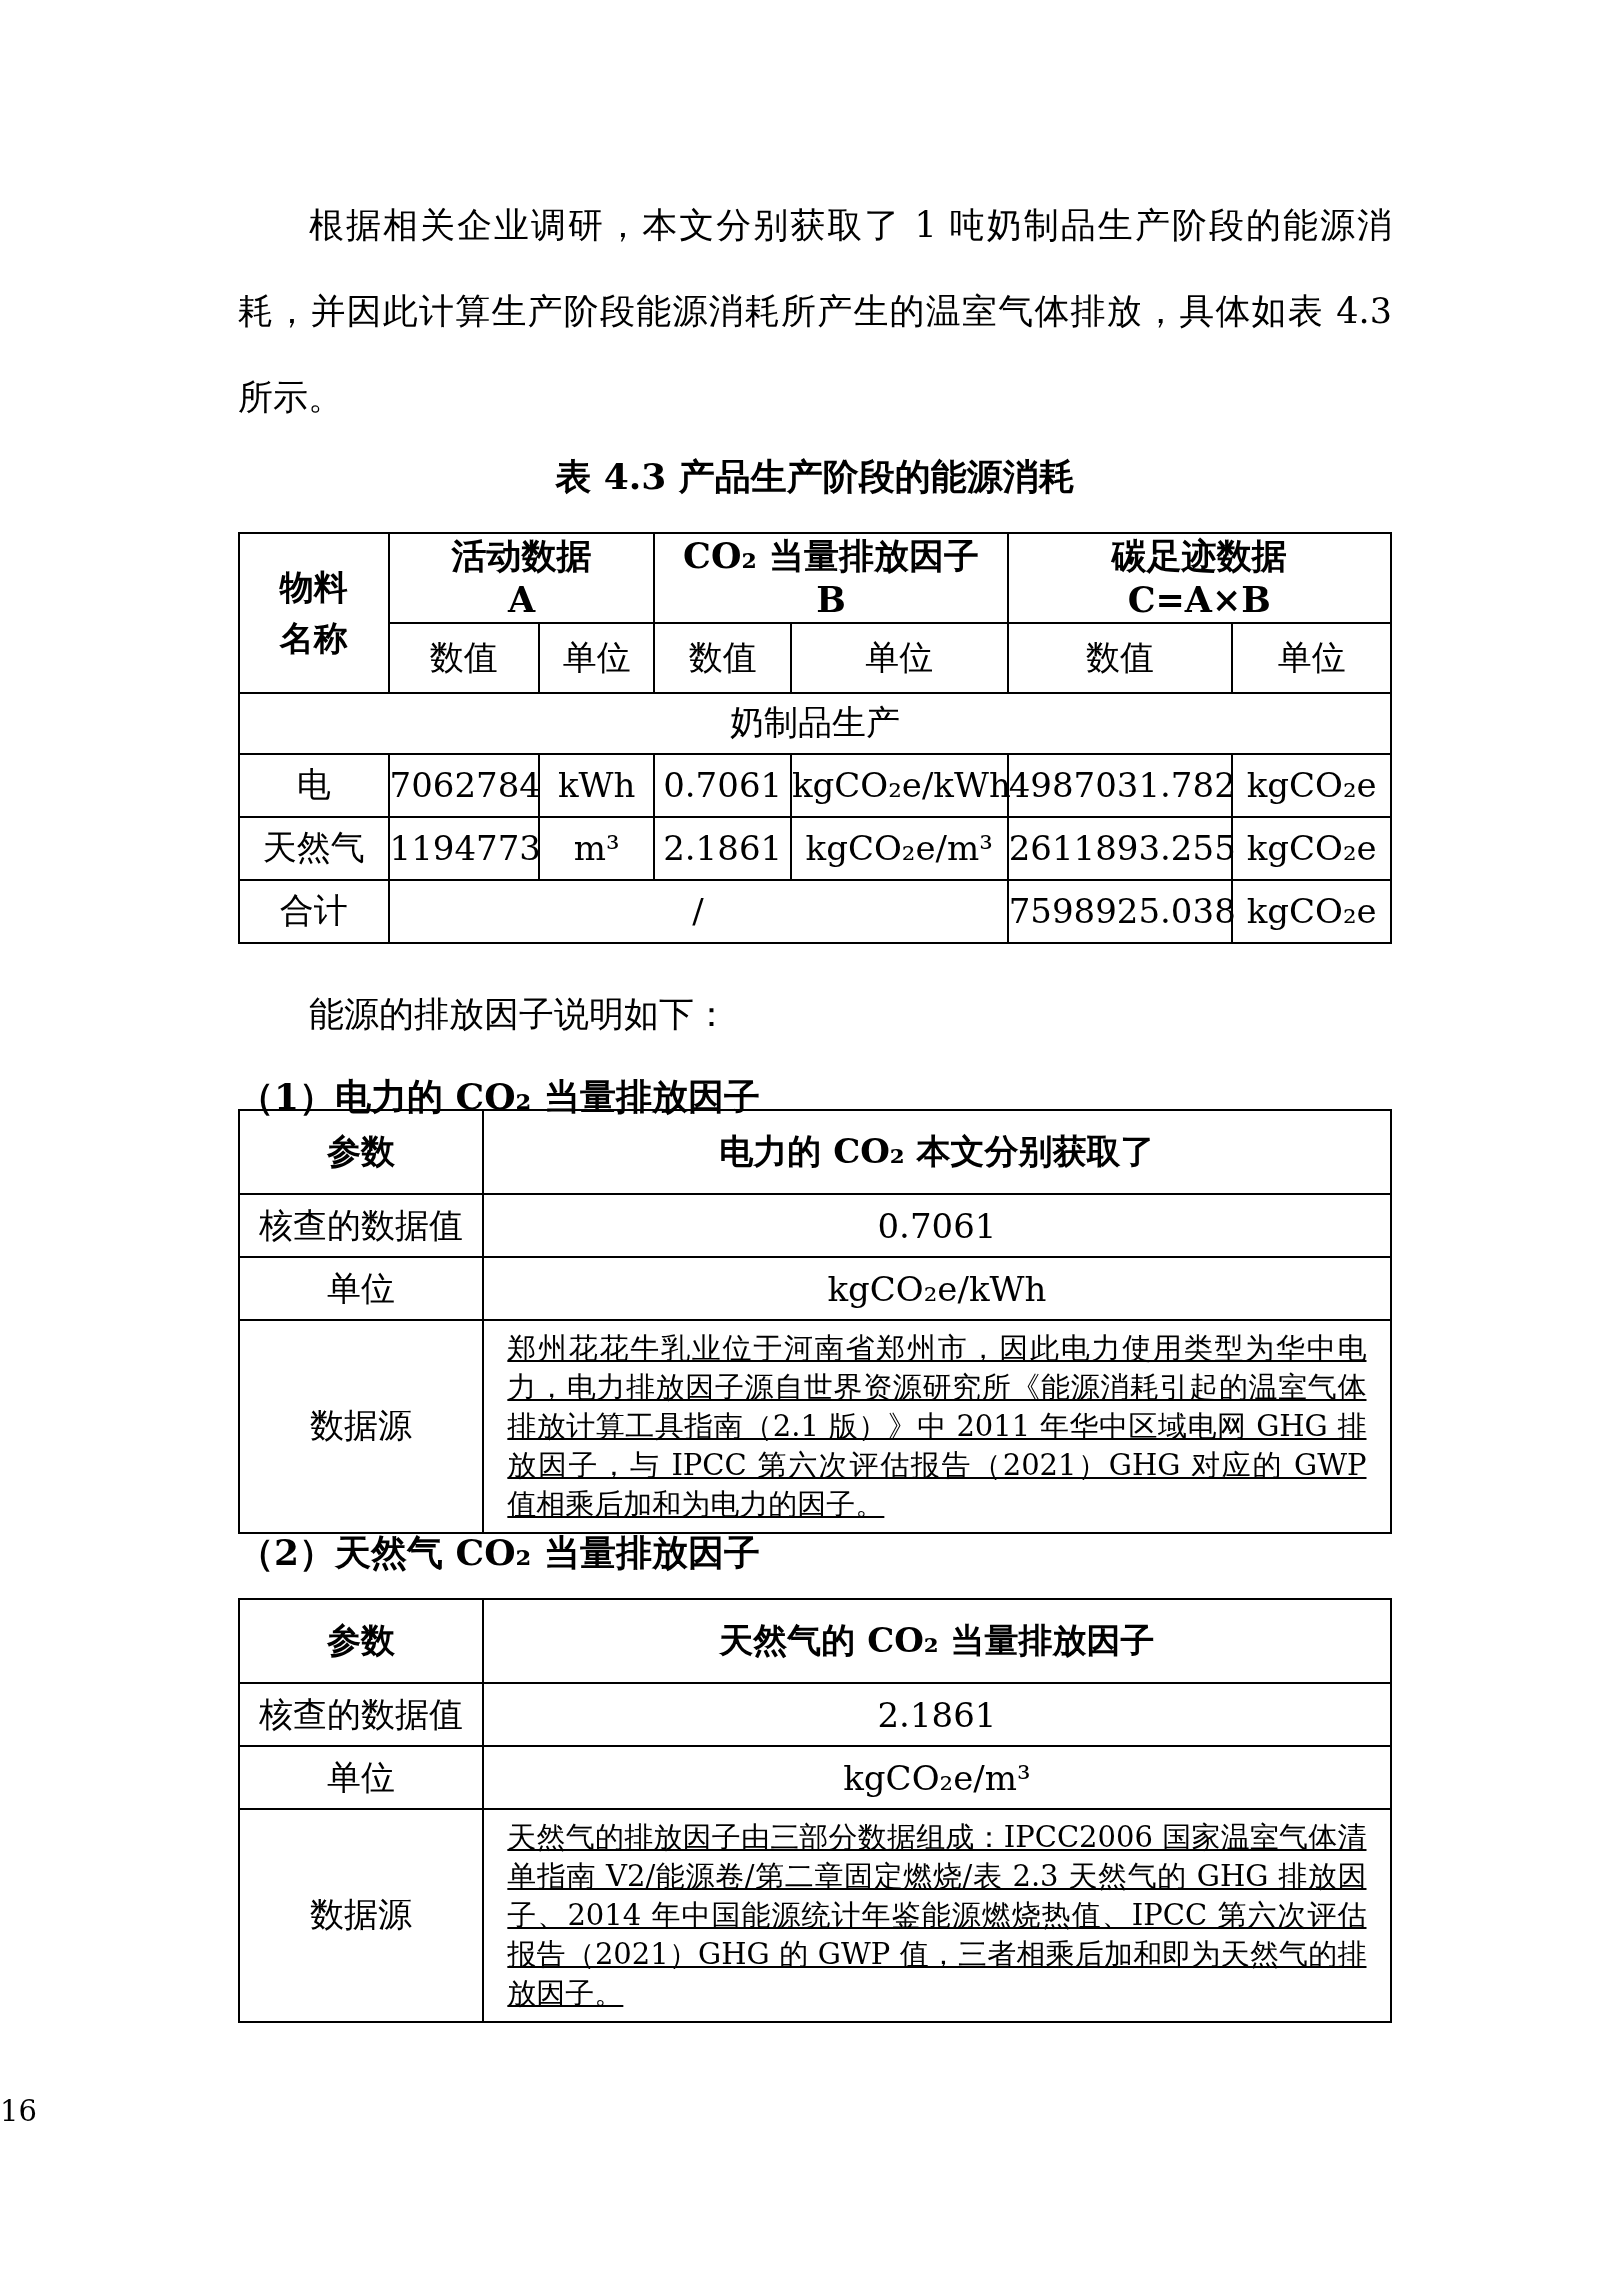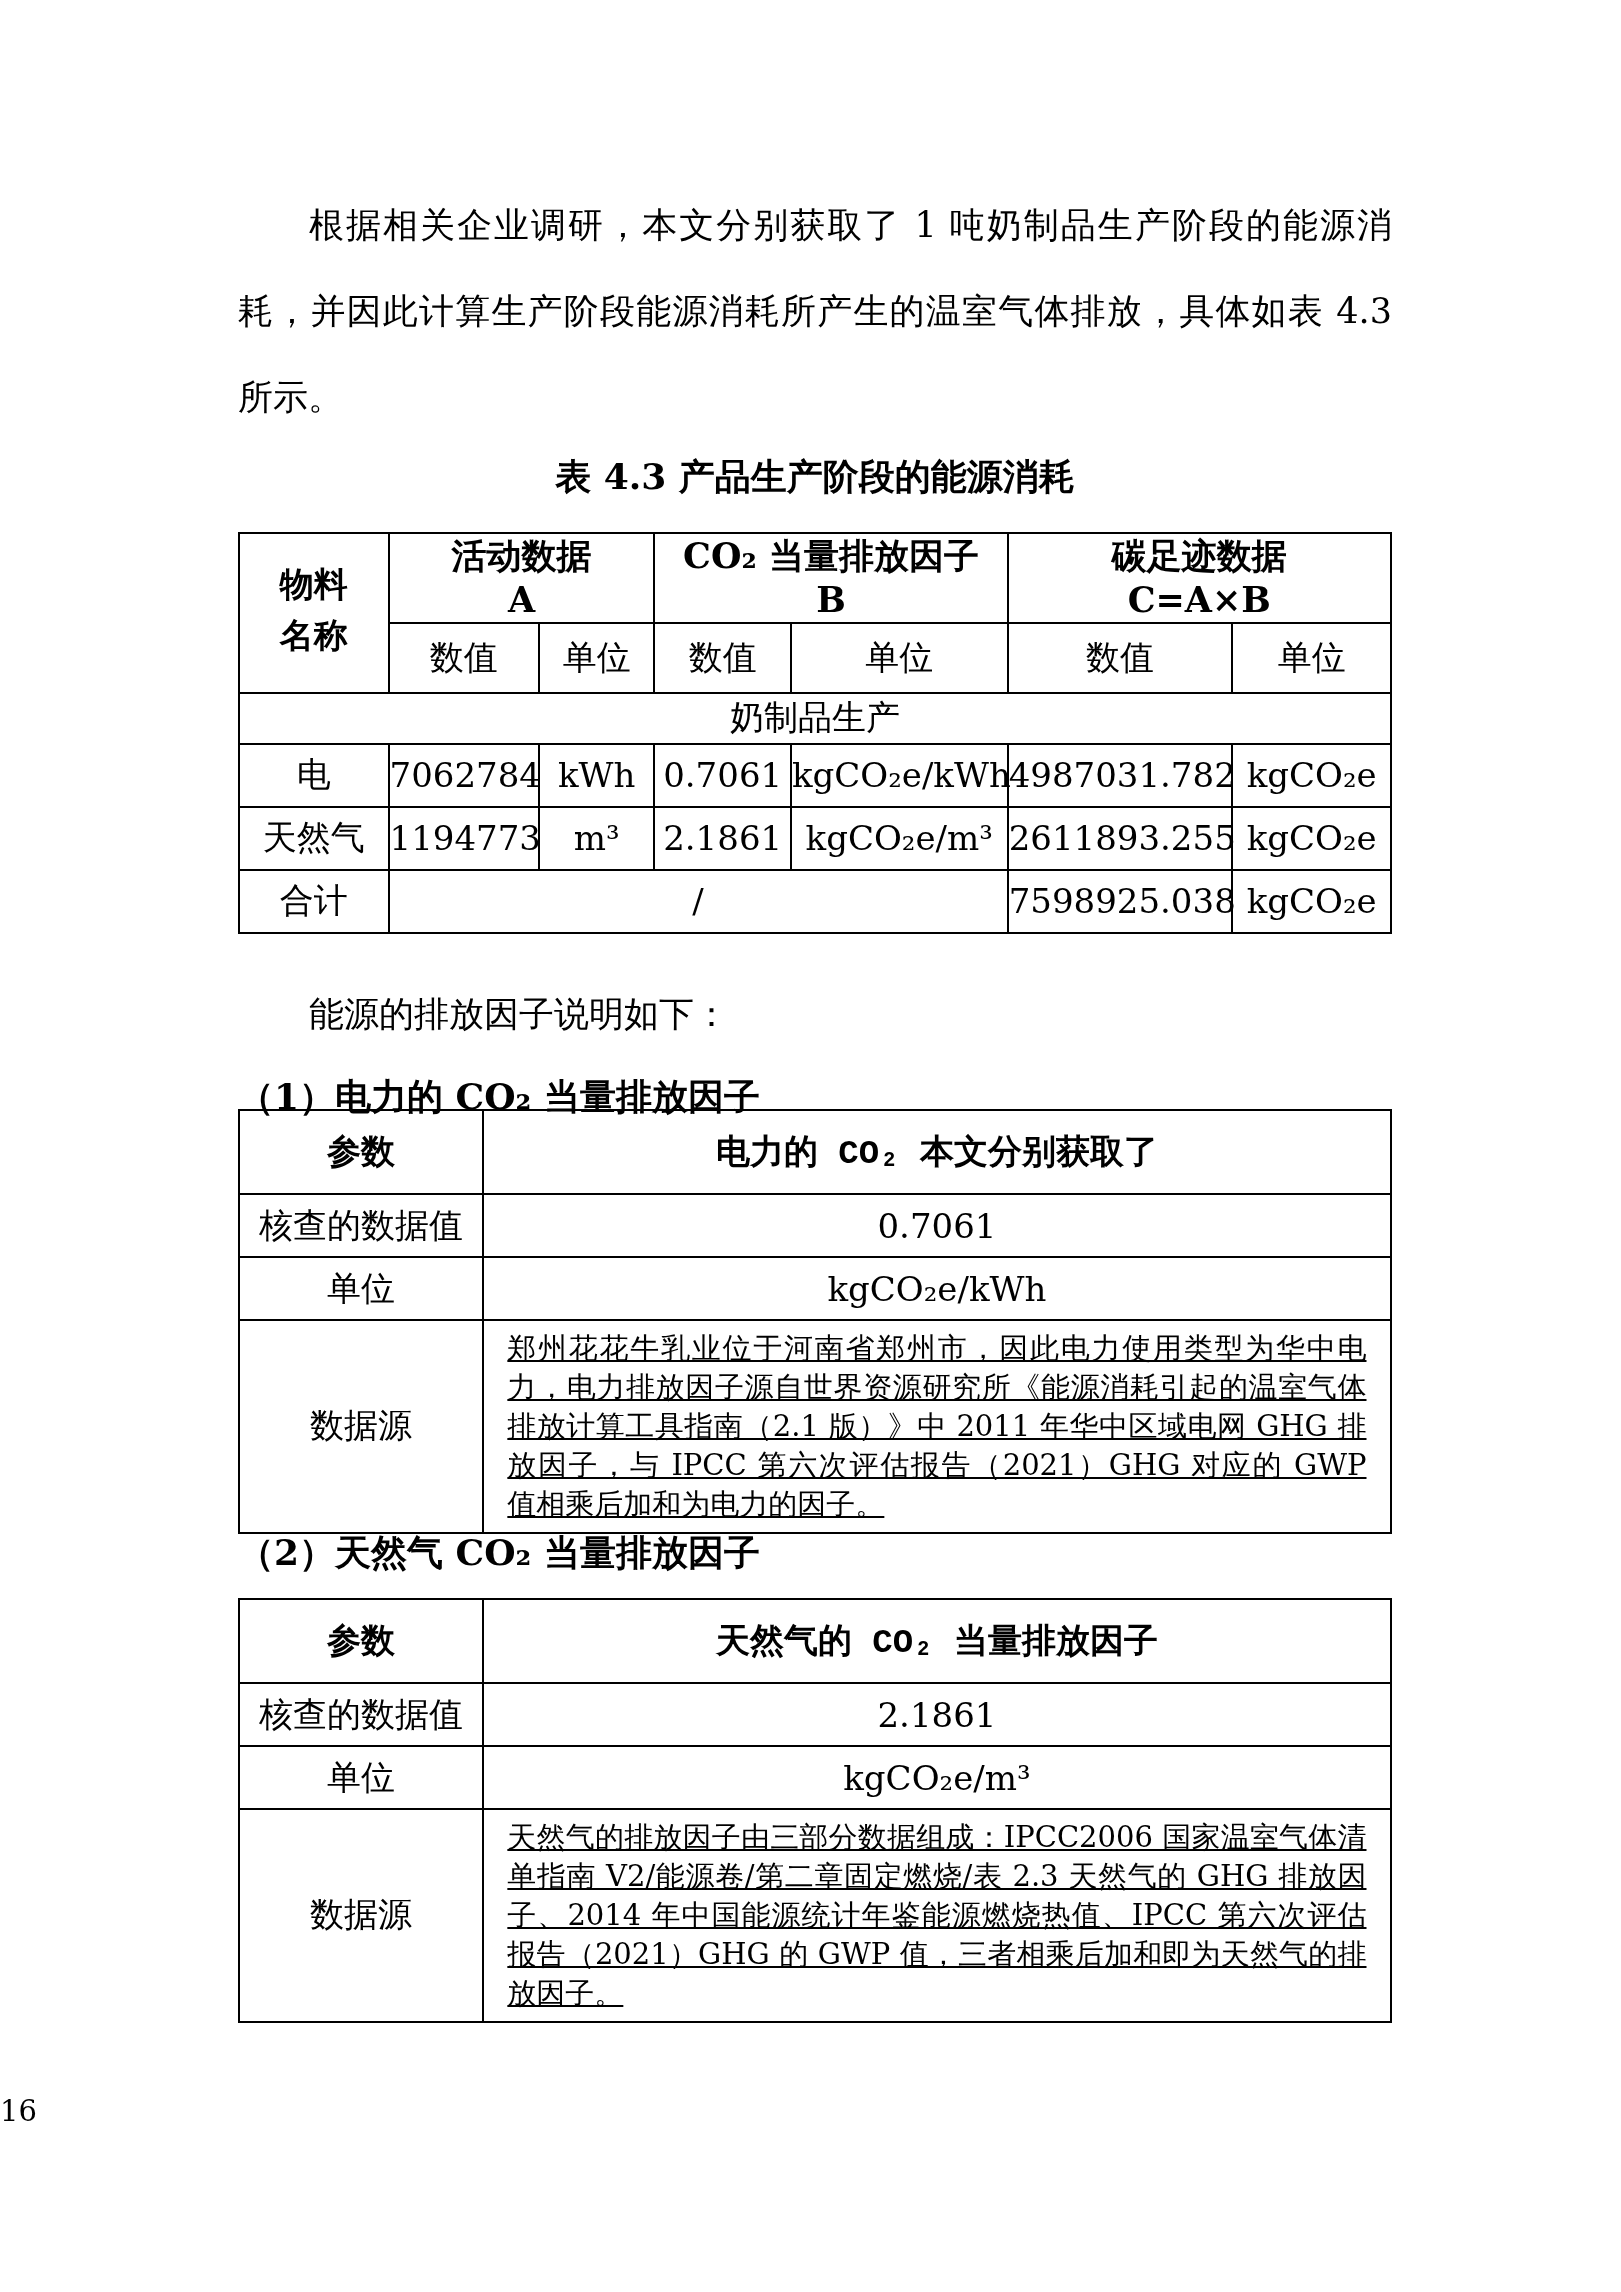--- a/index.html
+++ b/index.html
@@ -15,26 +15,26 @@
 
   
   .caption { font-size:36px; font-weight:bold; text-align:center; }
   .sect-heading { font-size:36px; font-weight:bold; }
 
   
   table { border-collapse:collapse; table-layout:fixed; width:1148px; border:2.9px solid #000; }
   th,td { border:2px solid #000; text-align:center; vertical-align:middle;
           padding:0; font-size:34px; font-weight:normal; }
   .b { font-weight:bold; }
-  .hsep { border-bottom:2.9px solid #000;font-family:Liberation Mono, monospace; }
+  .hsep { border-bottom:2.9px solid #000; }
 
   
   .r-group { height:88px; }
   .r-sub   { height:70px; }
-  .r-sect  { height:51px; }
+  .r-sect  { height:61px; }
   .r-data  { height:63px; }
 
   .group-label { font-size:35px; font-weight:bold; line-height:1.25; }
   .material-wrap { display:inline-block; width:2.15em; line-height:1.5; font-weight:bold; }
 
   
   .ptable .r-head { height:84px; }
   .ptable .r-val  { height:63px; }
   .ptable td.source-text {
     text-align:justify; font-size:29px; line-height:39px; padding:7.8px 23.5px;text-decoration:underline;

